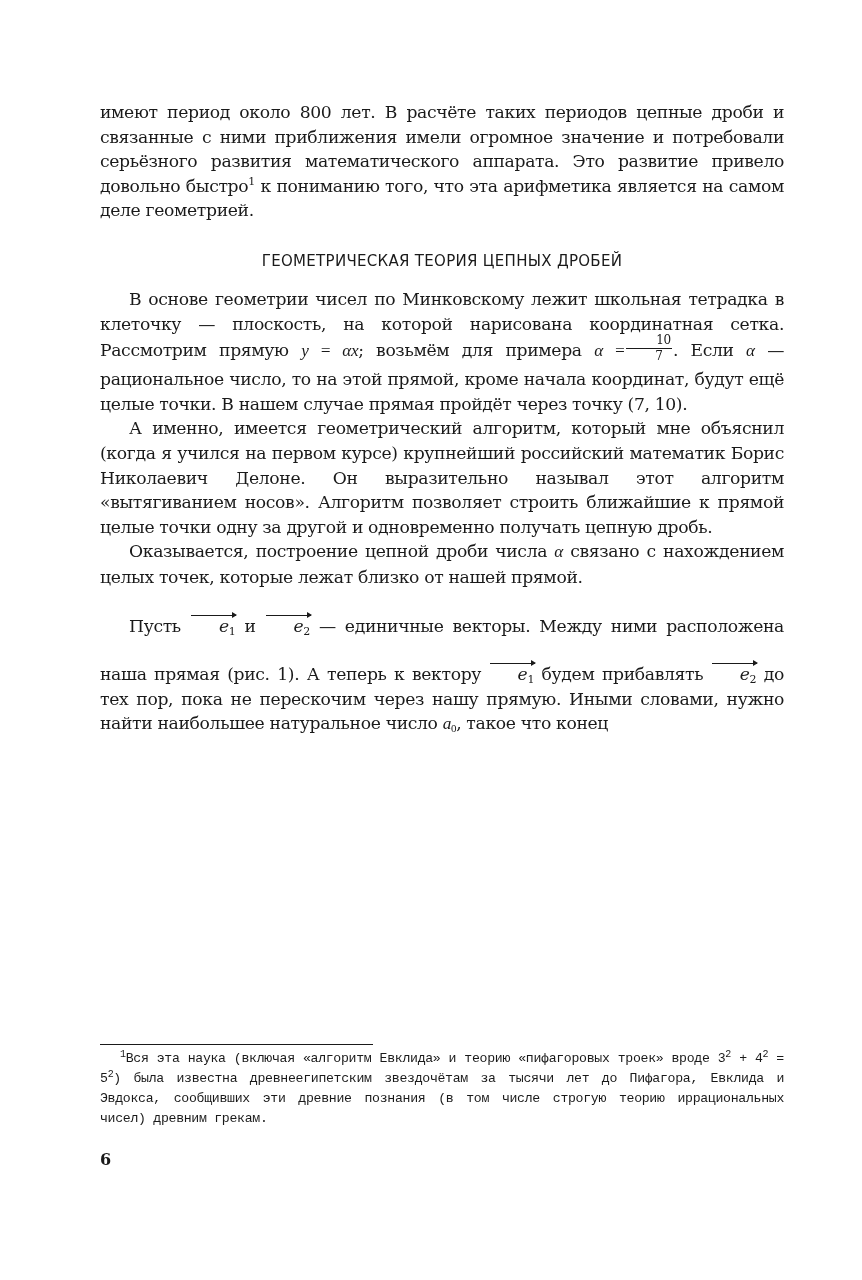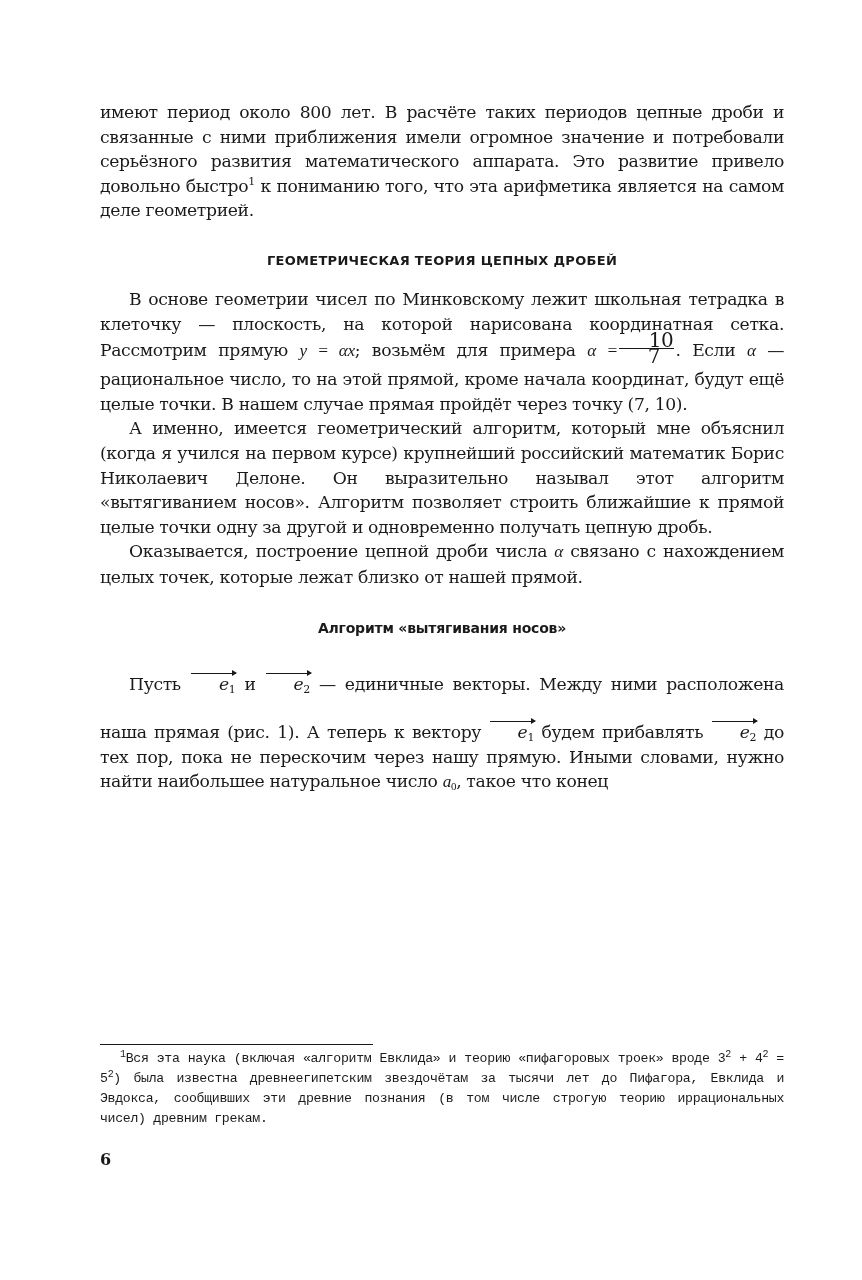--- a/index.html
+++ b/index.html
@@ -1,24 +1,24 @@
 <!DOCTYPE html>
 <html><head>
 <meta charset="utf-8">
 <style>
   html, body { margin: 0; padding: 0; background: #ffffff; }
   body { width: 862px; height: 1280px; position: relative; overflow: hidden; color: #1a1a1a; }
   .page { position: absolute; left: 100px; top: 100px; width: 684px; font-family: "DejaVu Serif", "Liberation Serif", serif; font-size: 17.2px; line-height: 24.6px; letter-spacing: -0.35px; }
   .para { margin: 0; text-align: justify; text-align-last: left; hyphens: manual; }
   .indent { text-indent: 29px; }
-  .h2 { font-family: "DejaVu Sans", "Liberation Sans", sans-serif; font-weight: bold; font-size: 13px; letter-spacing: 0.3px; text-align: center; margin: 26px 0 14px 0; line-height: 24px; }
+  .h2 { font-family: "DejaVu Sans", "Liberation Sans", sans-serif; font-weight: normal; font-size: 15px; letter-spacing: 0.3px; text-align: center; margin: 26px 0 14px 0; line-height: 24px; }
   .h3 { font-family: "DejaVu Sans", "Liberation Sans", sans-serif; font-weight: bold; font-size: 14px; text-align: center; margin: 26px 0 8px 0; line-height: 24px; letter-spacing: -0.2px; }
   i.m { font-family: Liberation Serif, serif; font-style: italic; }
   sup.fn { font-size: 11px; vertical-align: 7px; line-height: 0; }
-  .frac { display: inline-block; vertical-align: middle; text-align: center; font-size: 20px; line-height: 15px; margin: 0 1px; position: relative; top: -3px; }
+  .frac { display: inline-block; vertical-align: middle; text-align: center; font-size: 12px; line-height: 15px; margin: 0 1px; position: relative; top: -3px; }
   .frac .num { display: block; border-bottom: 1.2px solid #1a1a1a; padding: 0 1px; }
   .frac .den { display: block; }
   .vec { position: relative; display: inline-block; font-style: italic; margin-top: 24px; }
   .vec::before { content: ""; position: absolute; left: 1px; right: -1px; top: 1px; border-top: 1.2px solid #1a1a1a; }
   .vec::after { content: ""; position: absolute; right: -2px; top: -2px; border-left: 5px solid #1a1a1a; border-top: 3px solid transparent; border-bottom: 3px solid transparent; }
   .vec sub, .sub { font-size: 11px; vertical-align: -3px; line-height: 0; font-style: normal; }
   .footnote-rule { position: absolute; left: 100px; top: 1044px; width: 273px; border-top: 1.5px solid #1a1a1a; }
   .footnote { position: absolute; left: 100px; top: 1049px; width: 684px; font-family: Liberation Mono, monospace; font-size: 13.2px; line-height: 20px; letter-spacing: -0.3px; text-align: justify; text-align-last: left; text-indent: 20px; margin: 0; }
   .footnote sup { font-size: 10px; vertical-align: 5px; line-height: 0; }
   .pagenum { position: absolute; left: 100px; top: 1150px; font-family: "DejaVu Serif", "Liberation Serif", serif; font-weight: bold; font-size: 16px; }
@@ -33,21 +33,20 @@
 
 
   <h2 class="h2">ГЕОМЕТРИЧЕСКАЯ ТЕОРИЯ ЦЕПНЫХ ДРОБЕЙ</h2>
 
   <p class="para indent"><span>В основе геометрии чисел по Минковскому лежит школьная тетрадка в клеточку — плоскость, на которой нарисована координатная сетка. Рассмотрим прямую </span><i class="m">y = αx</i><span>; возьмём для примера </span><i class="m">α =</i><span class="frac"><span class="num">10</span><span class="den">7</span></span><span>. Если </span><i class="m">α</i><span> — рациональное число, то на этой прямой, кроме начала координат, будут ещё целые точки. В нашем случае прямая пройдёт через точку (7, 10).</span></p>
 
   <p class="para indent">А именно, имеется геометрический алгоритм, который мне объяснил (когда я учился на первом курсе) крупнейший российский математик Борис Николаевич Делоне. Он выразительно называл этот алгоритм «вытягиванием носов». Алгоритм позволяет строить ближайшие к прямой целые точки одну за другой и одновременно получать цепную дробь.</p>
 
   <p class="para indent"><span>Оказывается, построение цепной дроби числа </span><i class="m">α</i><span> связано с нахождением целых точек, которые лежат близко от нашей прямой.</span></p>
 
-  <h3 class="h3">Алгоритм «вытягивания носов»</h3>
 
   <p class="para indent"><span>Пусть </span><span class="vec"><span>e</span><sub>1</sub></span><span> и </span><span class="vec"><span>e</span><sub>2</sub></span><span> — единичные векторы. Между ними расположена наша прямая (рис. 1). А теперь к вектору </span><span class="vec"><span>e</span><sub>1</sub></span><span> будем прибавлять </span><span class="vec"><span>e</span><sub>2</sub></span><span> до тех пор, пока не перескочим через нашу прямую. Иными словами, нужно найти наибольшее натуральное число </span><i class="m"><span>a</span><span class="sub">0</span></i><span>, такое что конец</span></p>
 
 </div>
 
 <div class="footnote-rule"></div>
 
 <p class="footnote"><sup>1</sup><span>Вся эта наука (включая «алгоритм Евклида» и теорию «пифагоровых троек» вроде 3</span><sup>2</sup><span> + 4</span><sup>2</sup><span> = 5</span><sup>2</sup><span>) была известна древнеегипетским звездочётам за тысячи лет до Пифагора, Евклида и Эвдокса, сообщивших эти древние познания (в том числе строгую теорию иррациональных чисел) древним грекам.</span></p>
 
 <div class="pagenum">6</div>

